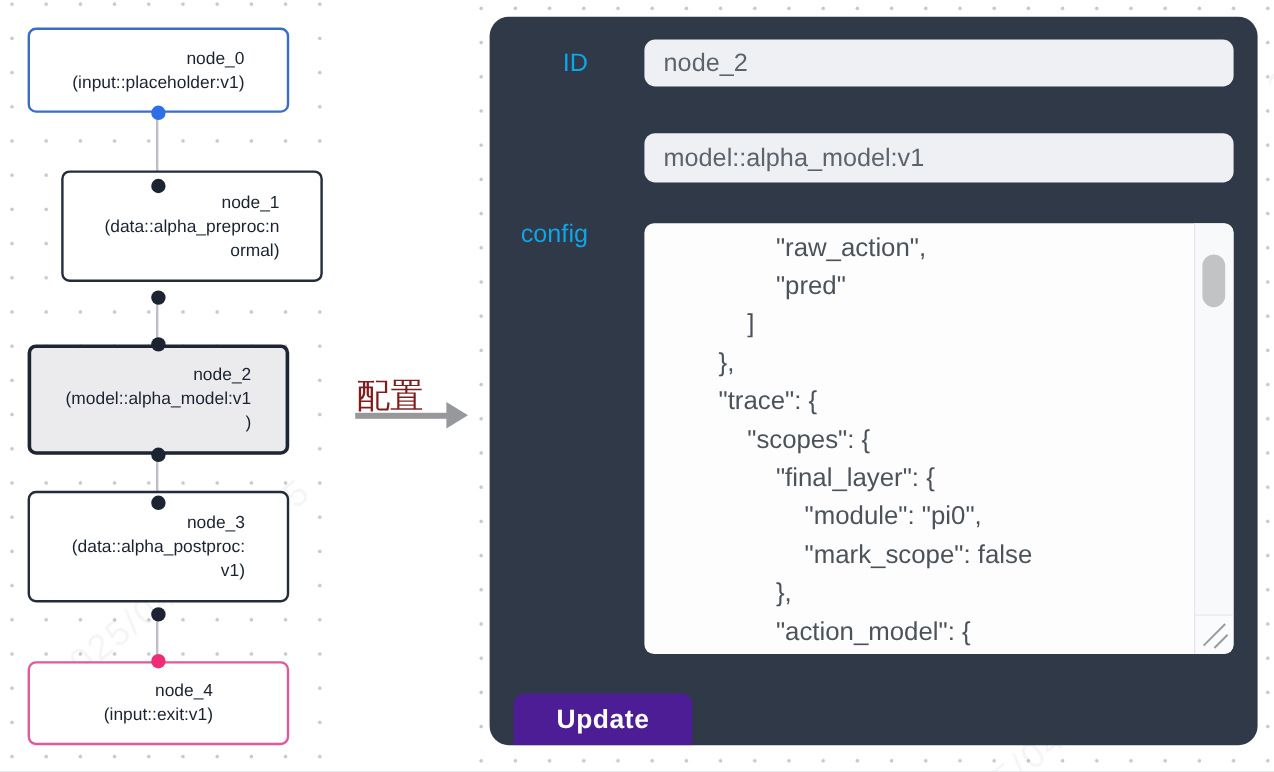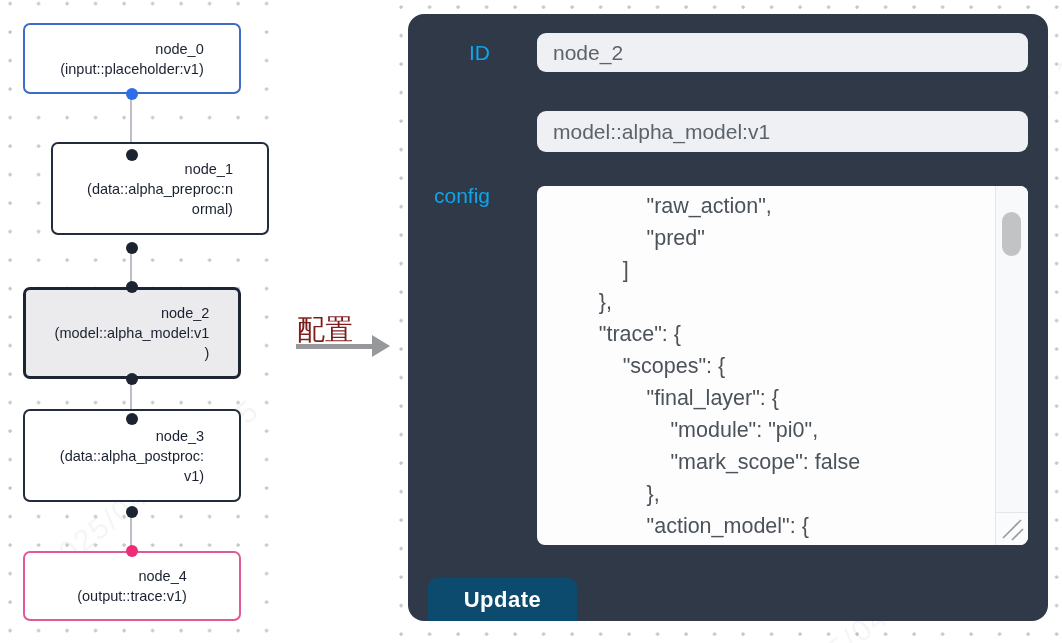--- a/index.html
+++ b/index.html
@@ -177,21 +177,21 @@
     border-top: 1px solid #e5e6e9;
   }
   .update-btn {
     position: absolute;
     left: 20px;
     top: 564px;
     width: 149px;
     height: 43px;
     border: none;
     border-radius: 9px 9px 0 0;
-    background: #0c4a6e;
+    background: #4c1d95;
     color: #ffffff;
     font-size: 22px;
     font-weight: 600;
     letter-spacing: 0.5px;
     font-family: "Liberation Sans", sans-serif;
     cursor: pointer;
   }
 </style>
 </head>
 <body>
@@ -225,21 +225,21 @@
 (model::alpha_model:v1
 )</span>
   </div>
   <div class="node node--n3">
     <span class="node-label">node_3
 (data::alpha_postproc:
 v1)</span>
   </div>
   <div class="node node--output">
     <span class="node-label">node_4
-(output::trace:v1)</span>
+(input::exit:v1)</span>
   </div>
 
   <div class="handle handle--blue" style="top:88px;"></div>
   <div class="handle" style="top:149px;"></div>
   <div class="handle" style="top:242px;"></div>
   <div class="handle" style="top:281px;"></div>
   <div class="handle" style="top:373px;"></div>
   <div class="handle" style="top:413px;"></div>
   <div class="handle" style="top:506px;"></div>
   <div class="handle handle--pink" style="top:545px;"></div>

